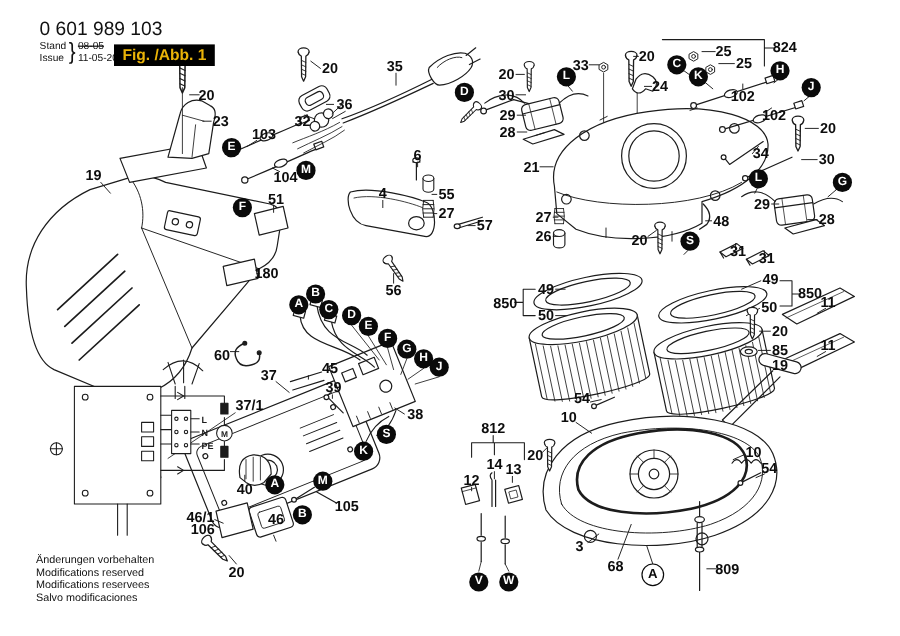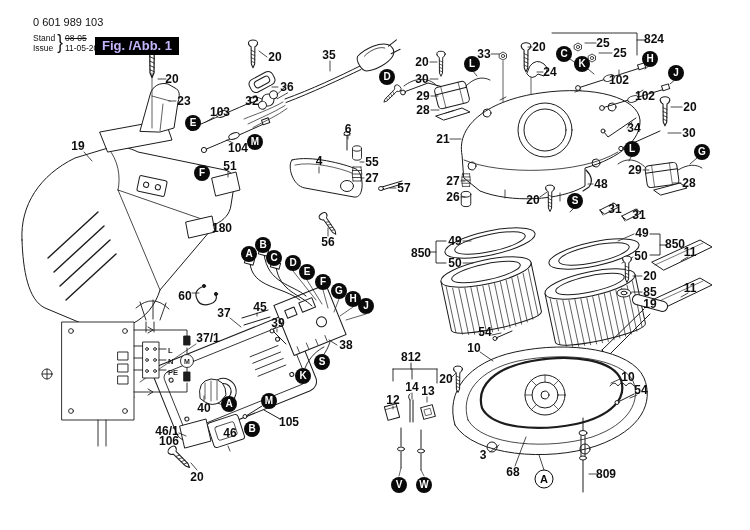--- a/index.html
+++ b/index.html
@@ -8,27 +8,27 @@
   svg text{font-family:"Liberation Sans",sans-serif;}
   .art{position:absolute;left:0;top:0;}
   .lbl-layer{position:absolute;left:0;top:0;width:750px;height:530px;pointer-events:none;}
   .plabel{position:absolute;transform:translate(-50%,-50%);font-size:12px;font-weight:bold;
           white-space:nowrap;color:#0d0d0d;letter-spacing:0;}
   .badge{position:absolute;transform:translate(-50%,-50%);width:16px;height:16px;border-radius:50%;
          background:#0a0a0a;color:#fff;font-size:10px;font-weight:bold;display:flex;
          align-items:center;justify-content:center;line-height:1;}
   .badge.outline{background:#fff;color:#0a0a0a;border:1.4px solid #0a0a0a;width:17px;height:17px;
          font-size:11px;}
-  .pn{position:absolute;left:33px;top:16px;font-size:11px;}
+  .pn{position:absolute;left:33px;top:16px;font-size:16px;}
   .rev{position:absolute;left:33px;top:33px;font-size:8.5px;display:flex;align-items:center;gap:2px;}
   .rev .col{display:flex;flex-direction:column;line-height:10px;}
   .rev-brace{font-size:17px;font-weight:400;transform:scaleY(1.15);}
   .rev-brace::before{content:"}";}
   .struck{text-decoration:line-through;}
-  .figbox{position:absolute;left:95px;top:37px;background:#000;color:#c4b5fd;font-weight:bold;
+  .figbox{position:absolute;left:95px;top:37px;background:#000;color:#eab308;font-weight:bold;
           font-size:13px;padding:1px 7px 2px;}
   .footer{position:absolute;left:30px;top:461px;font-size:9px;line-height:10.5px;}
 </style>
 </head>
 <body>
 
 <div class="page">
 
   <svg class="art" width="750" height="530" viewBox="0 0 750 530">
     <defs>
@@ -392,21 +392,21 @@
       <div class="plabel" style="left: 428px; top: 391px;">13</div>
       <div class="plabel" style="left: 393px; top: 400px;">12</div>
       <div class="plabel" style="left: 446px; top: 379px;">20</div>
       <div class="plabel" style="left: 628px; top: 377px;">10</div>
       <div class="plabel" style="left: 641px; top: 390px;">54</div>
       <div class="plabel" style="left: 483px; top: 455px;">3</div>
       <div class="plabel" style="left: 513px; top: 472px;">68</div>
       <div class="plabel" style="left: 606px; top: 474px;">809</div>
       <div class="plabel" style="left: 185px; top: 296px;">60</div>
       <div class="plabel" style="left: 224px; top: 313px;">37</div>
-      <div class="plabel" style="left: 260px; top: 307px;">45</div>
+      <div class="plabel" style="left: 275px; top: 307px;">45</div>
       <div class="plabel" style="left: 278px; top: 323px;">39</div>
       <div class="plabel" style="left: 203px; top: 338px; padding-left: 10px;">37/1</div>
       <div class="plabel" style="left: 346px; top: 345px;">38</div>
       <div class="plabel" style="left: 204px; top: 408px;">40</div>
       <div class="plabel" style="left: 289px; top: 422px;">105</div>
       <div class="plabel" style="left: 167px; top: 431px;">46/1</div>
       <div class="plabel" style="left: 169px; top: 441px;">106</div>
       <div class="plabel" style="left: 230px; top: 433px;">46</div>
       <div class="plabel" style="left: 197px; top: 477px;">20</div>
       <div class="badge" style="left: 193px; top: 123px;">E</div>
@@ -447,14 +447,20 @@
       <span>Issue</span>
     </div>
     <div class="rev-brace"></div>
     <div class="col">
       <span class="struck">08-05</span>
       <span>11-05-20</span>
     </div>
   </div>
   <div class="figbox">Fig. /Abb. 1</div>
 
+  <div class="footer">
+    <div>Änderungen vorbehalten</div>
+    <div>Modifications reserved</div>
+    <div>Modifications reservees</div>
+    <div>Salvo modificaciones</div>
+  </div>
 
 </div>
 
 </body></html>

